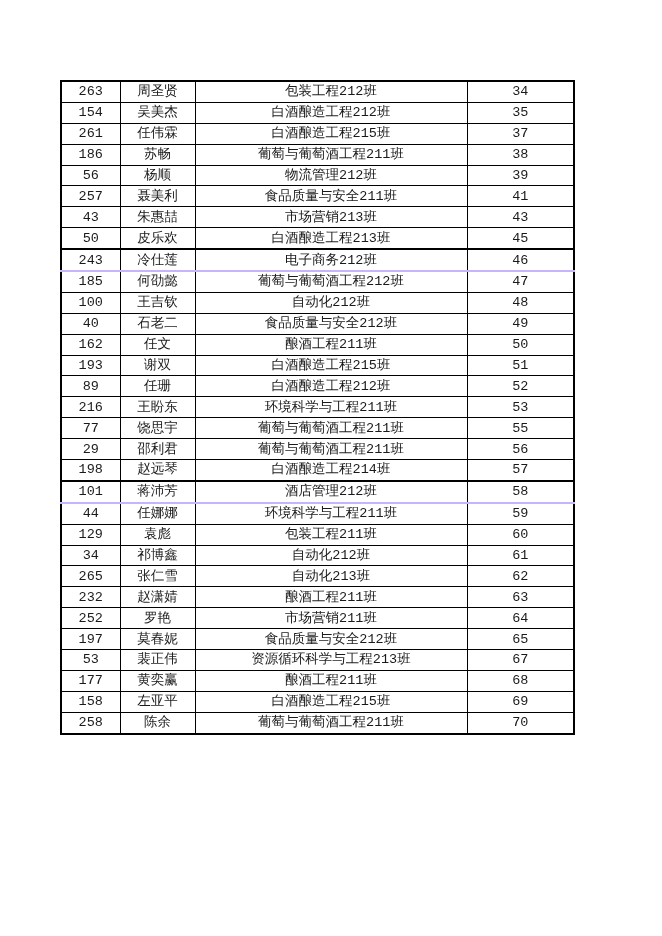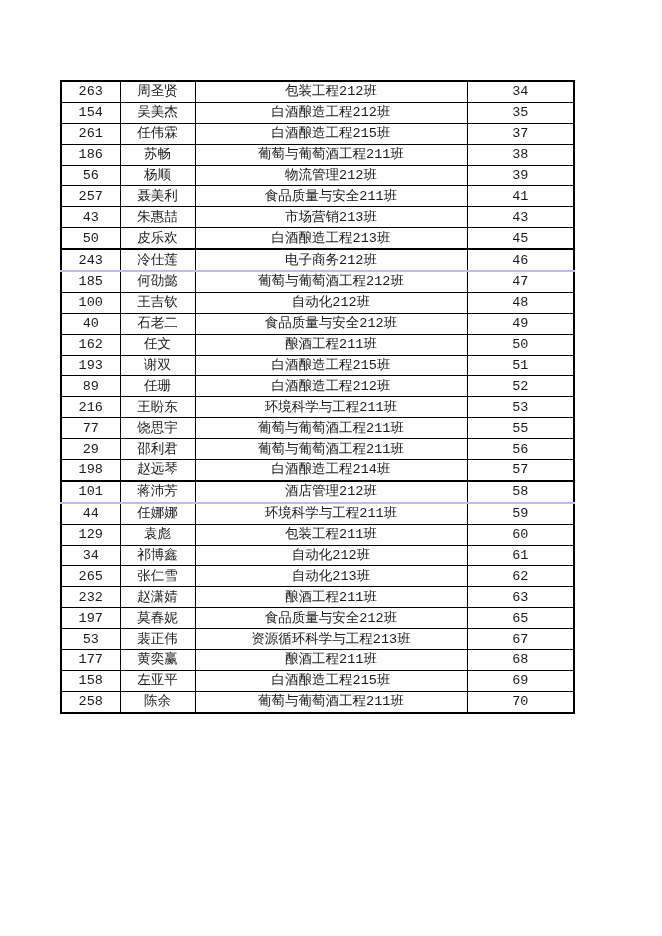--- a/index.html
+++ b/index.html
@@ -200,20 +200,26 @@
         <td>自动化213班</td>
         <td>62</td>
       </tr>
       <tr>
         <td>232</td>
         <td>赵潇婧</td>
         <td>酿酒工程211班</td>
         <td>63</td>
       </tr>
       <tr>
+        <td>252</td>
+        <td>罗艳</td>
+        <td>市场营销211班</td>
+        <td>64</td>
+      </tr>
+      <tr>
         <td>197</td>
         <td>莫春妮</td>
         <td>食品质量与安全212班</td>
         <td>65</td>
       </tr>
       <tr>
         <td>53</td>
         <td>裴正伟</td>
         <td>资源循环科学与工程213班</td>
         <td>67</td>

